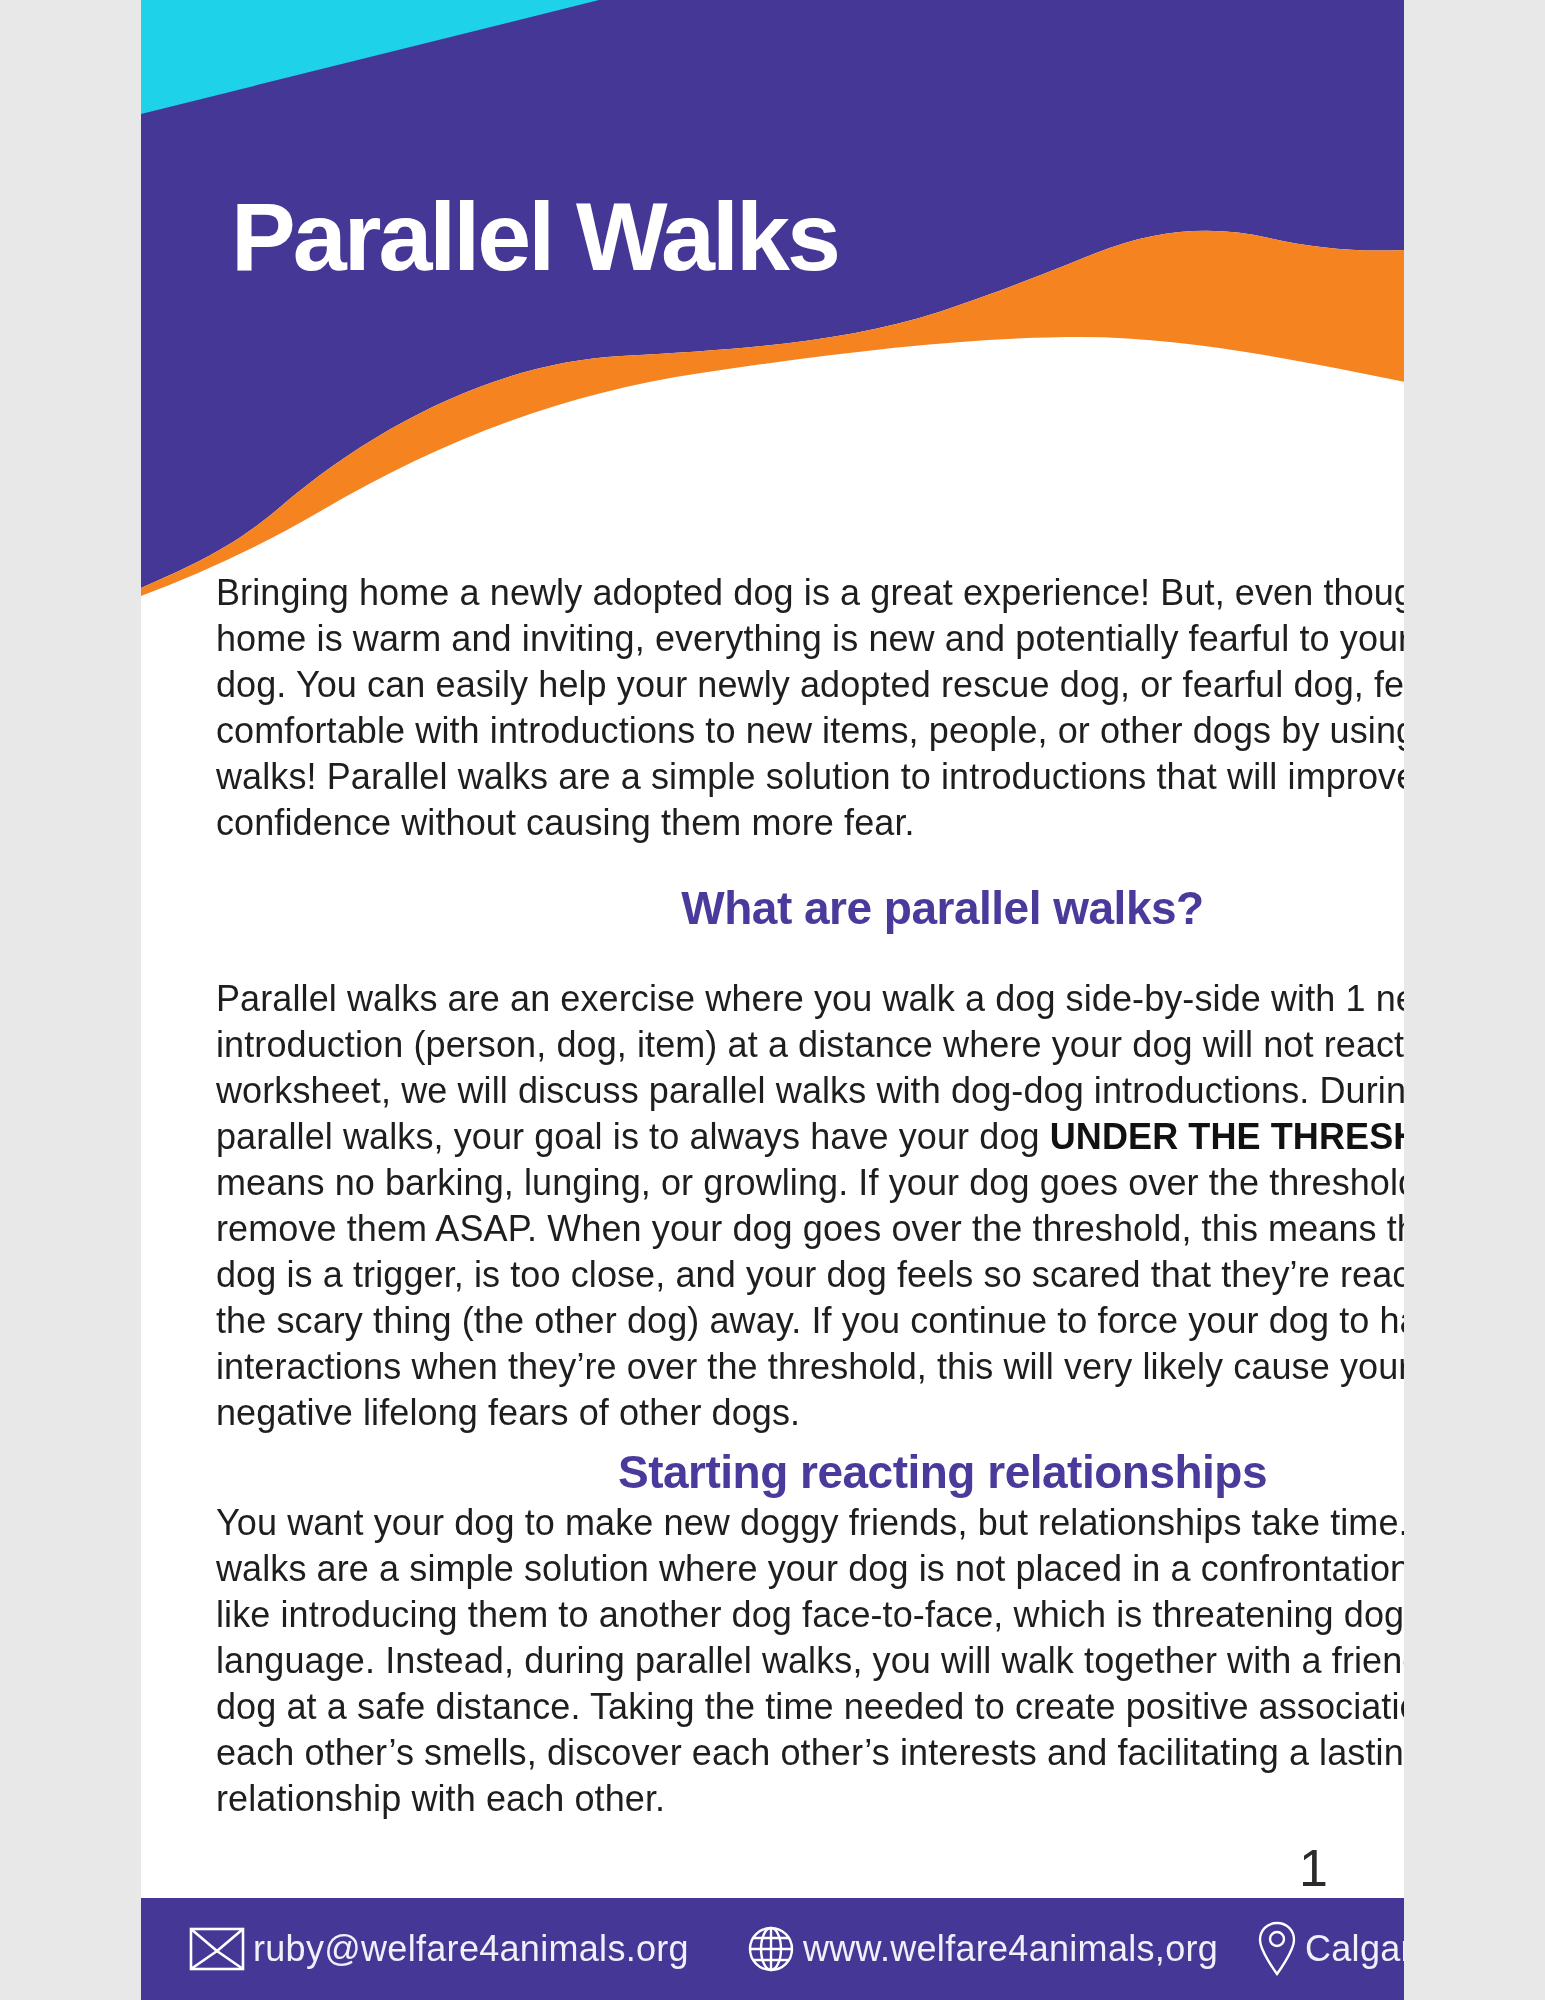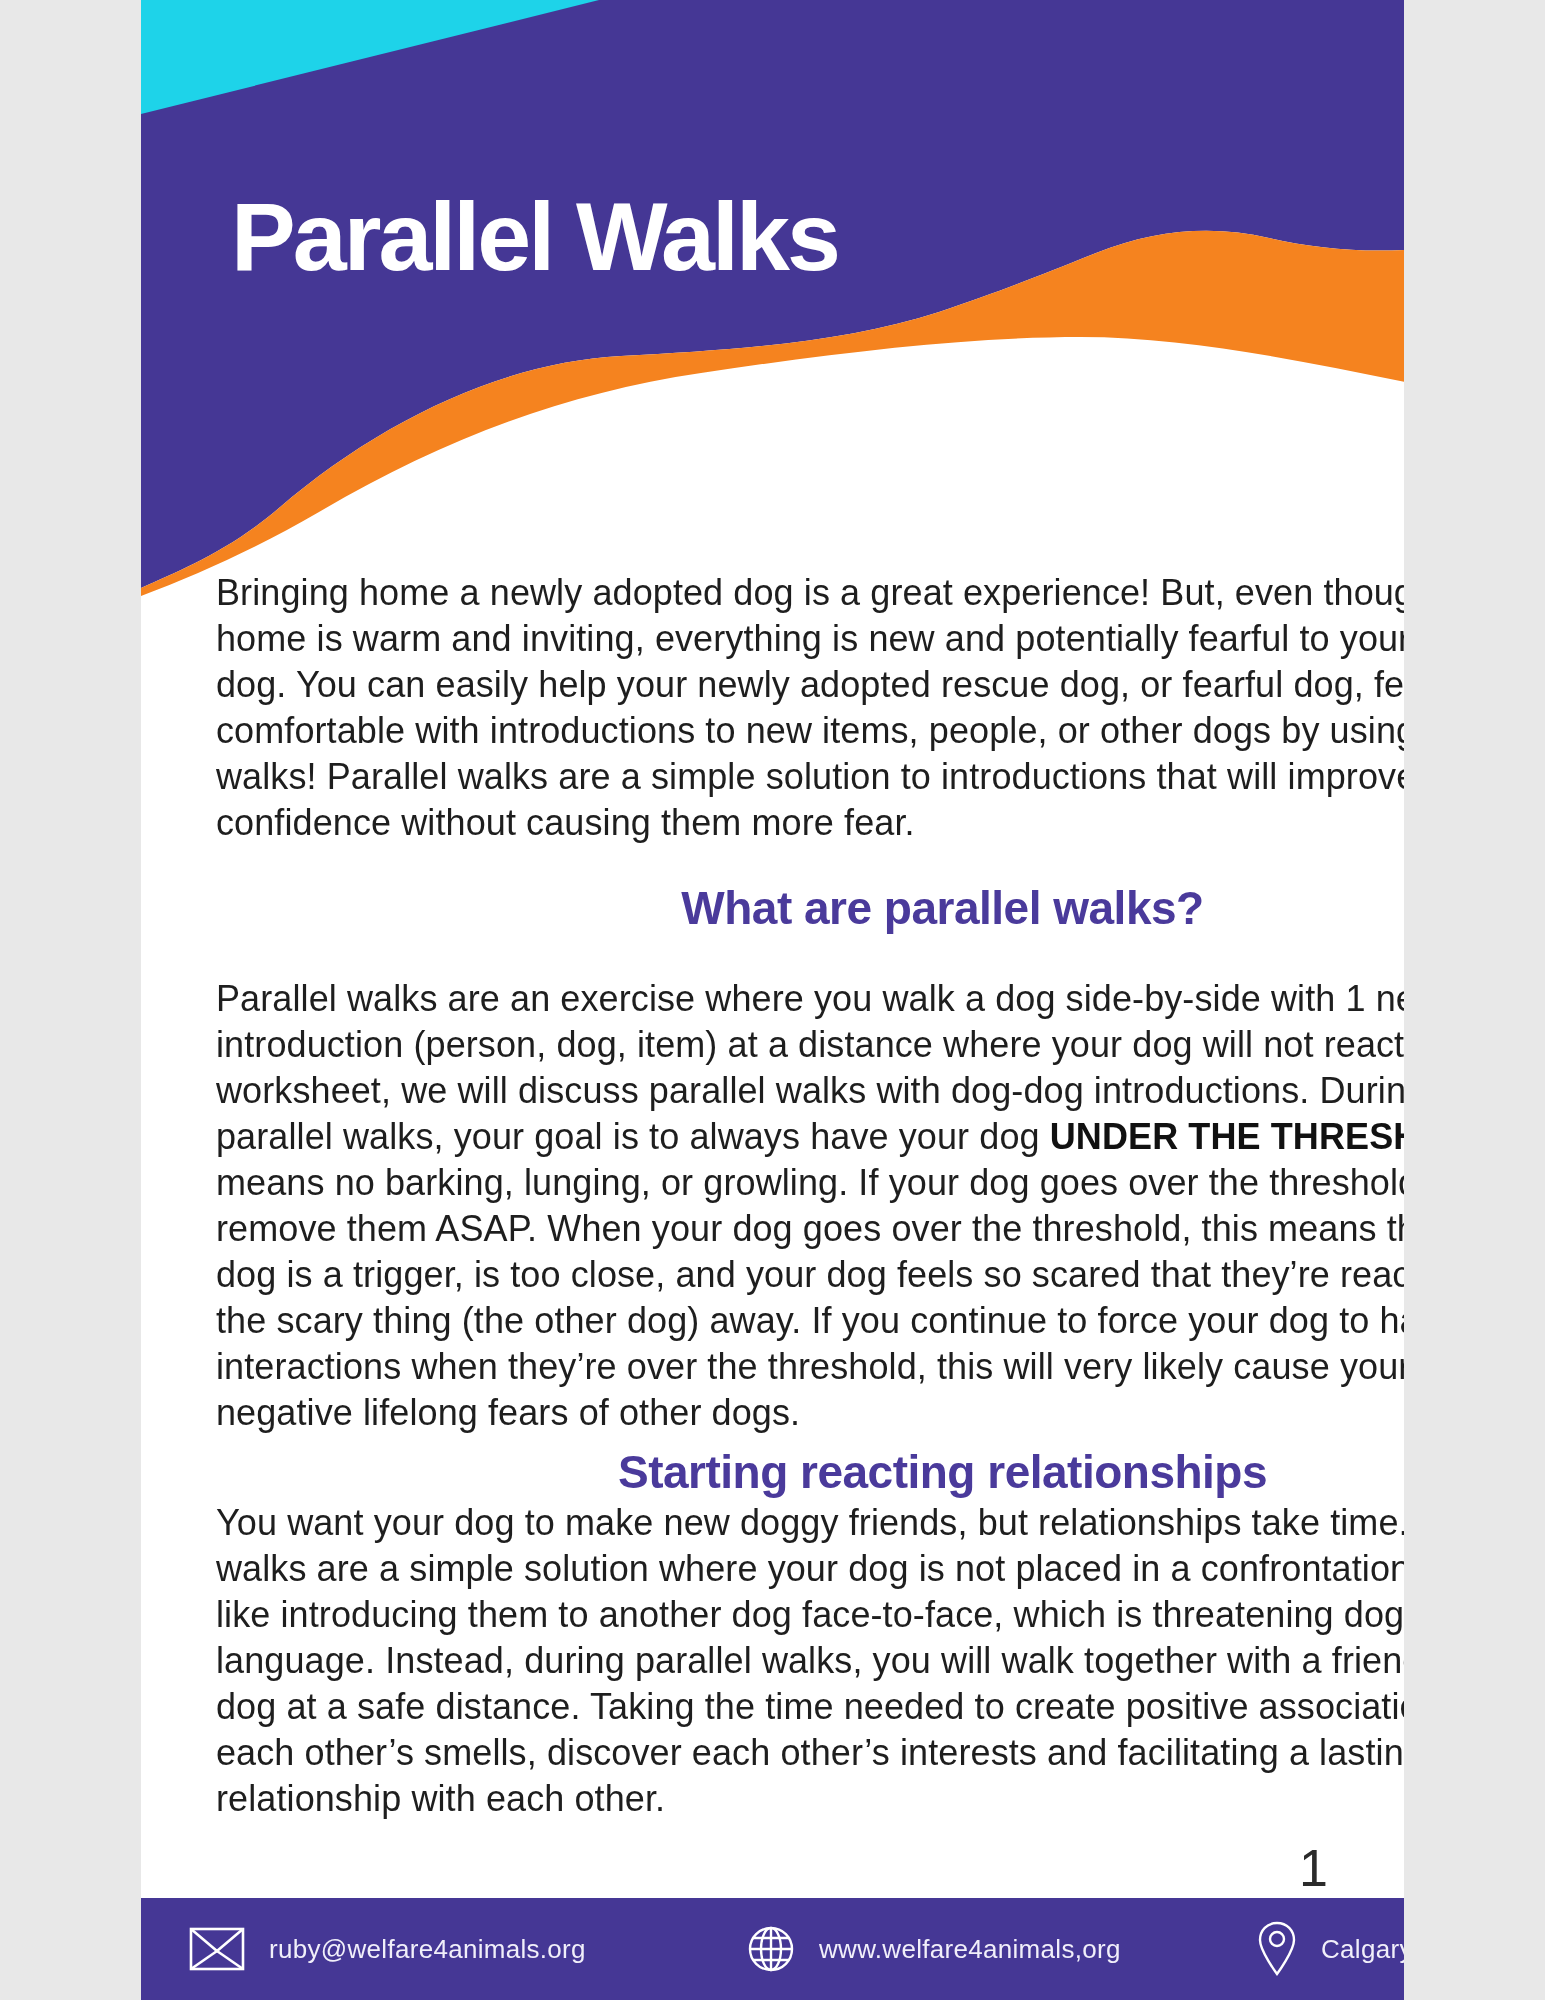--- a/index.html
+++ b/index.html
@@ -46,21 +46,21 @@
   }
   .footer-item {
     position:absolute; top:1898px; height:102px; z-index:5;
     display:flex; align-items:center;
   }
   #footer-email    { left:48px; }
   #footer-website  { left:606px; }
   #footer-location { left:1116px; }
   .footer-icon { flex:0 0 auto; display:block; }
   .footer-text {
-    margin-left:24px; font-size:26px; color:#F1EFFA; letter-spacing:0.3px;
+    margin-left:8px; font-size:36px; color:#F1EFFA; letter-spacing:0.3px;
     white-space:nowrap;
   }
 </style>
 </head>
 <body>
 
 <div class="page">
 
   <svg class="header-svg" width="1545" height="620" viewBox="0 0 1545 620" aria-hidden="true">
 

